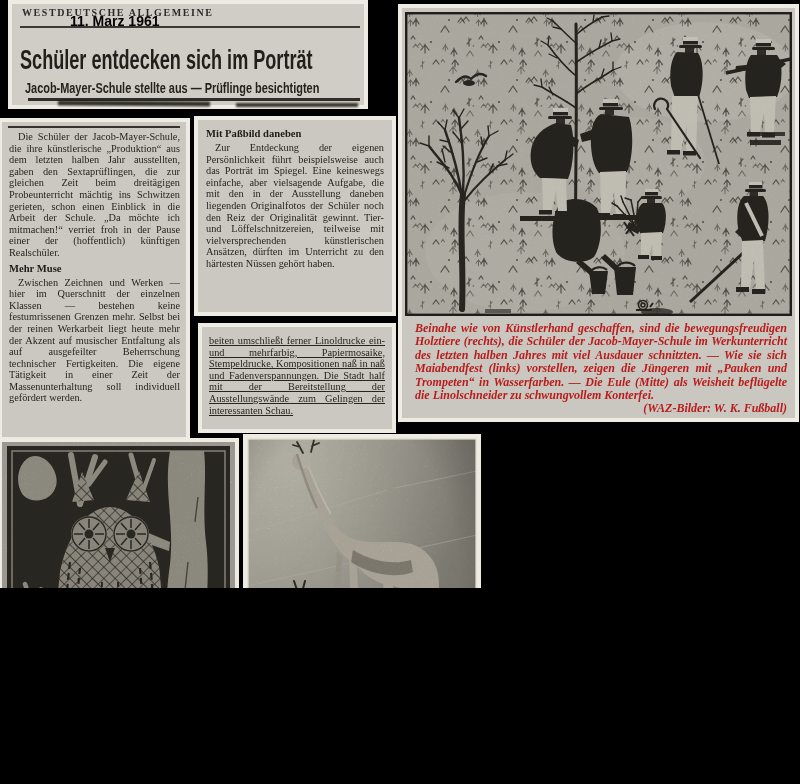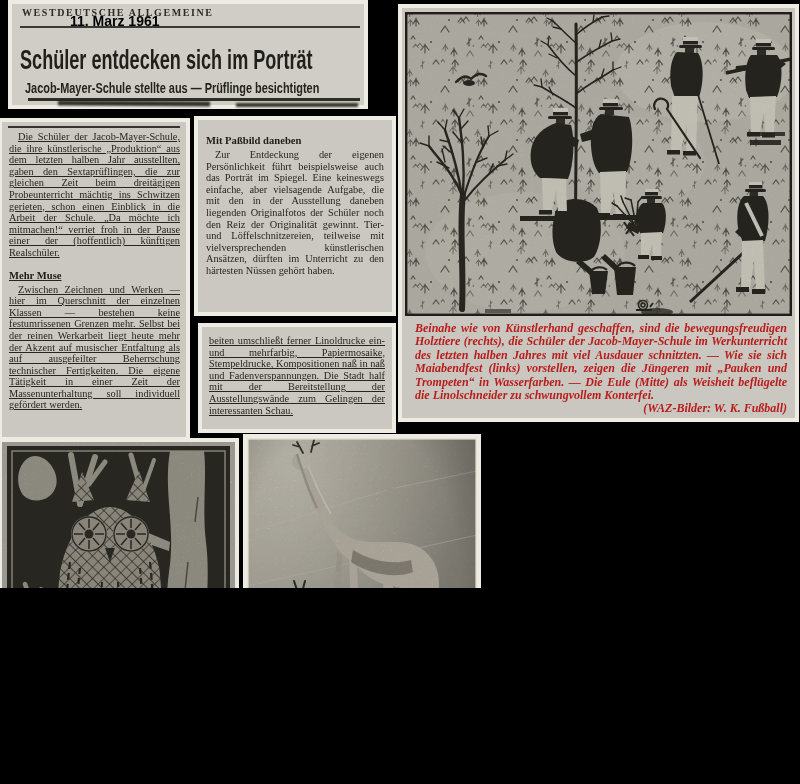--- a/index.html
+++ b/index.html
@@ -20,24 +20,24 @@
                  color:#23221e; transform:scaleX(0.78); transform-origin:0 0; white-space:nowrap; }
   .subhead-rule { position:absolute; left:16px; top:94px; width:332px; height:2.5px; background:#2e2d28; }
   .smudge-a { position:absolute; left:46px; top:97px; width:152px; height:5px; background:#16150f;
               opacity:.85; filter:blur(1px); transform:rotate(.4deg); }
   .smudge-b { position:absolute; left:224px; top:99px; width:122px; height:4px; background:#35342c;
               filter:blur(1px); }
   
   .colbody { position:absolute; text-align:justify; color:#262520;
              font:10.3px/11.6px "Liberation Serif", serif; overflow:hidden; }
   .colbody p { text-indent:9px; margin:0; }
-  .colbody h4 { font:700 10.6px/13px "Liberation Serif", serif; margin:10px 0 2px; color:#1d1c18; }
+  .colbody h4 { font:700 10.6px/13px "Liberation Serif", serif; margin:3px 0 2px; color:#1d1c18; }
   #clip-col1 { left:2px; top:122px; width:184px; height:315px; }
   #col1-rule { position:absolute; left:6px; top:4px; width:172px; height:1.5px; background:#34332d; }
-  #col1-body { left:7px; top:9px; width:171px; height:300px;text-decoration:underline; }
+  #col1-body { left:7px; top:9px; width:171px; height:300px; }
   #clip-col2a { left:198px; top:120px; width:194px; height:192px; }
   #col2a-body { left:8px; top:4px; width:178px; height:184px; }
   #clip-col2b { left:202px; top:327px; width:190px; height:102px; }
   #col2b-body { left:7px; top:8px; width:176px; height:90px;text-decoration:underline; }
   
   #clip-photo { left:402px; top:8px; width:393px; height:410px; background:#c9c7bf; }
   .painting { position:absolute; left:3px; top:4px; width:387px; height:304px; display:block; }
   .caption { position:absolute; left:13px; top:314px; width:372px; text-align:justify;
              font:700 italic 12px/13.4px "Liberation Serif", serif; font-style:italic; color:#b91c1c; }
   .caption .credit { float:right; }

